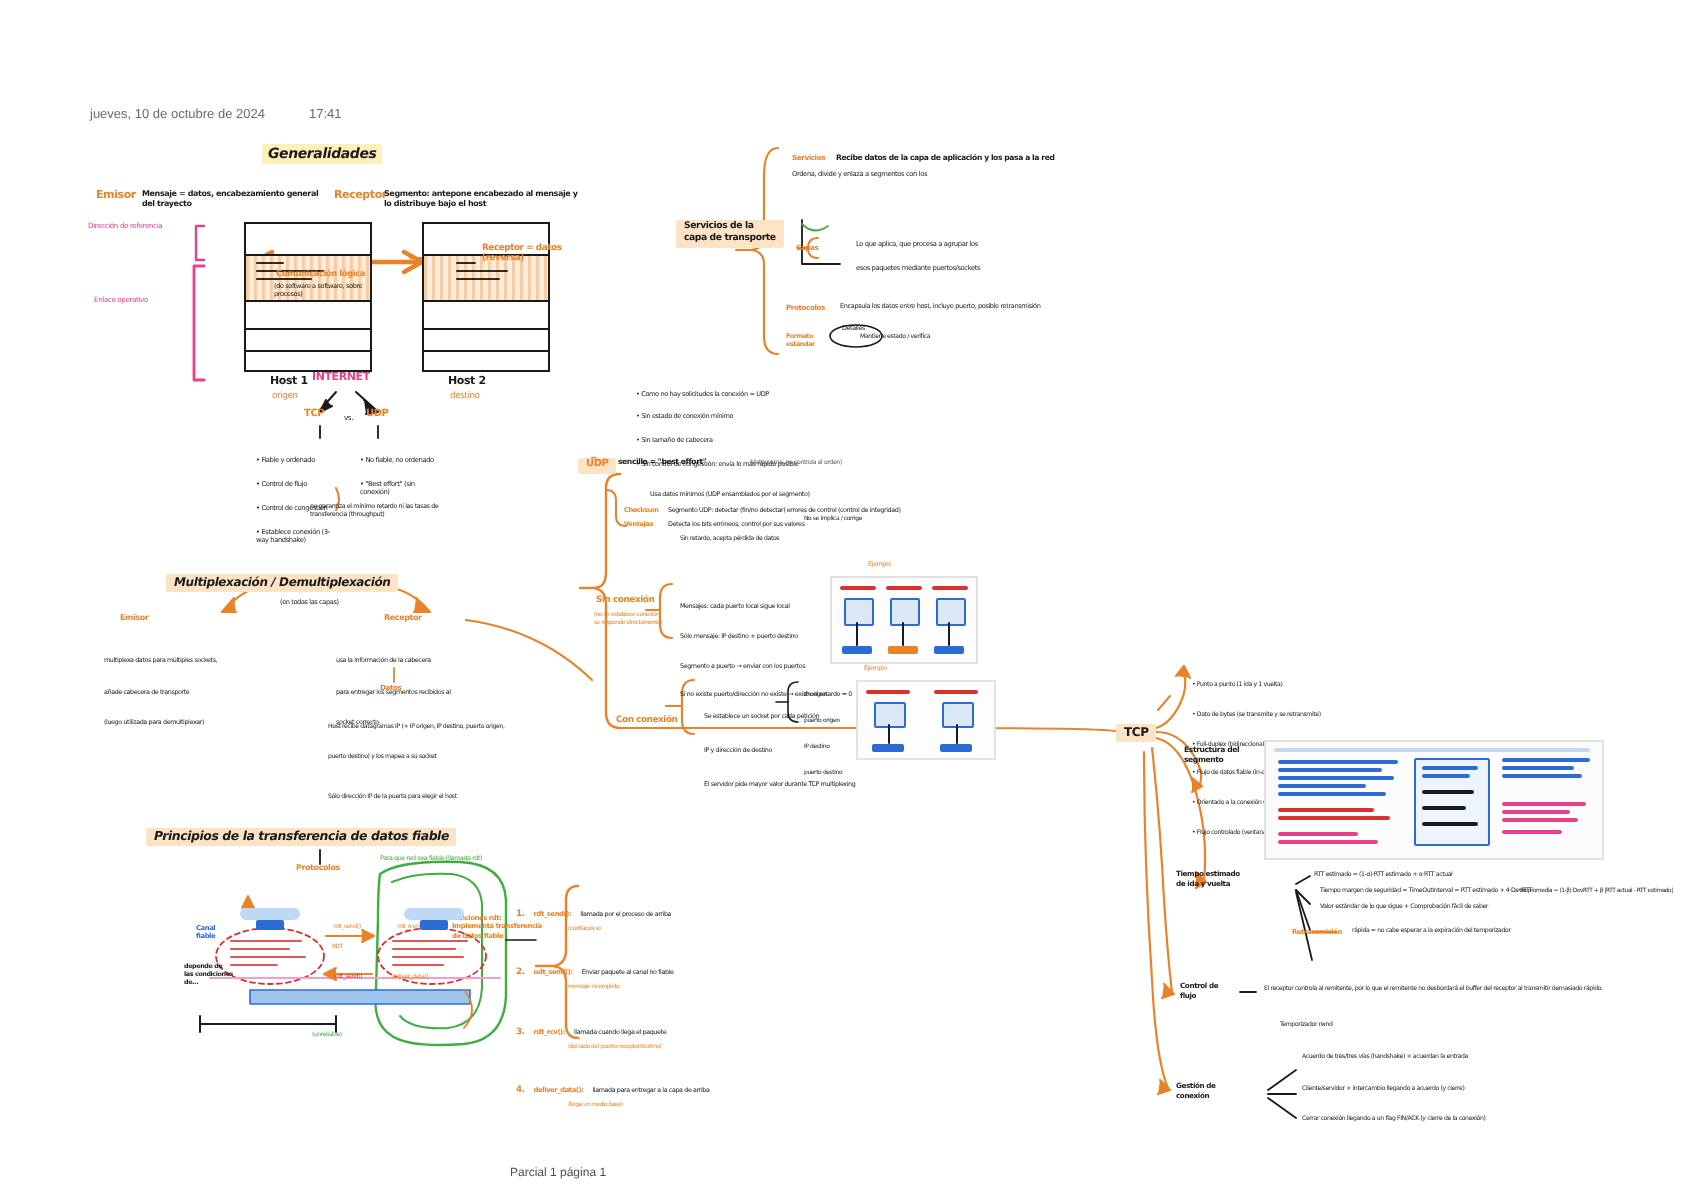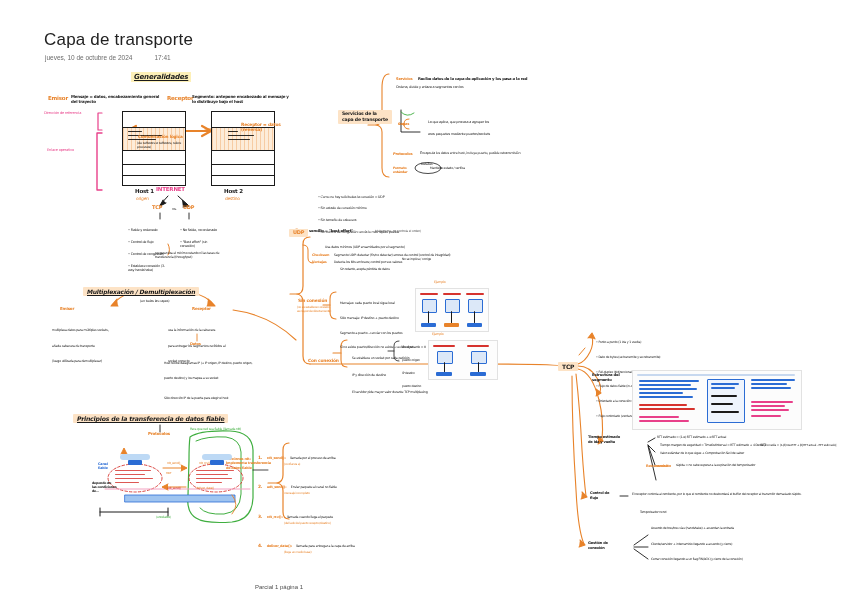--- a/index.html
+++ b/index.html
@@ -58,21 +58,21 @@
     line-height: 1.18;
     letter-spacing: -.2px;
   }
   .ink.blk  { color: #1a1a1a; }
   .ink.org  { color: #e8832a; }
   .ink.pink { color: #e8408a; }
   .ink.red  { color: #d6332e; }
   .ink.blue { color: #2b6cd4; }
   .ink.grn  { color: #3fae3f; }
   .ink.gry  { color: #5a5a5a; }
-  .ink.ital { font-style: italic; text-decoration: underline; }
+  .ink.ital { font-style: italic; }
   .ink.bold { font-weight: 700; }
 
   .hl-orange {
     background: #fde3c6;
     padding: 1px 4px;
     border-radius: 1px;
   }
   .hl-yellow {
     background: #fdf0b8;
     padding: 1px 3px;
@@ -126,21 +126,20 @@
     margin-bottom: 2.6px;
     background: currentColor;
     opacity: .82;
   }
 </style>
 </head>
 <body>
 
 <div id="page">
 
-  <div id="page-title">Capa de transporte</div>
   <div id="meta-row">
     <span>jueves, 10 de octubre de 2024</span><span class="meta-time">17:41</span>
   </div>
 
   <svg id="strokes" viewBox="0 0 848 599">
     <g fill="none" stroke-linecap="round" stroke-linejoin="round">
 
       <path d="M102 113 L98 113 L98 130 L102 130" stroke="#e8408a" stroke-width="1.2"></path>
       <path d="M102 133 L97 133 L97 190 L102 190" stroke="#e8408a" stroke-width="1.4"></path>
 

